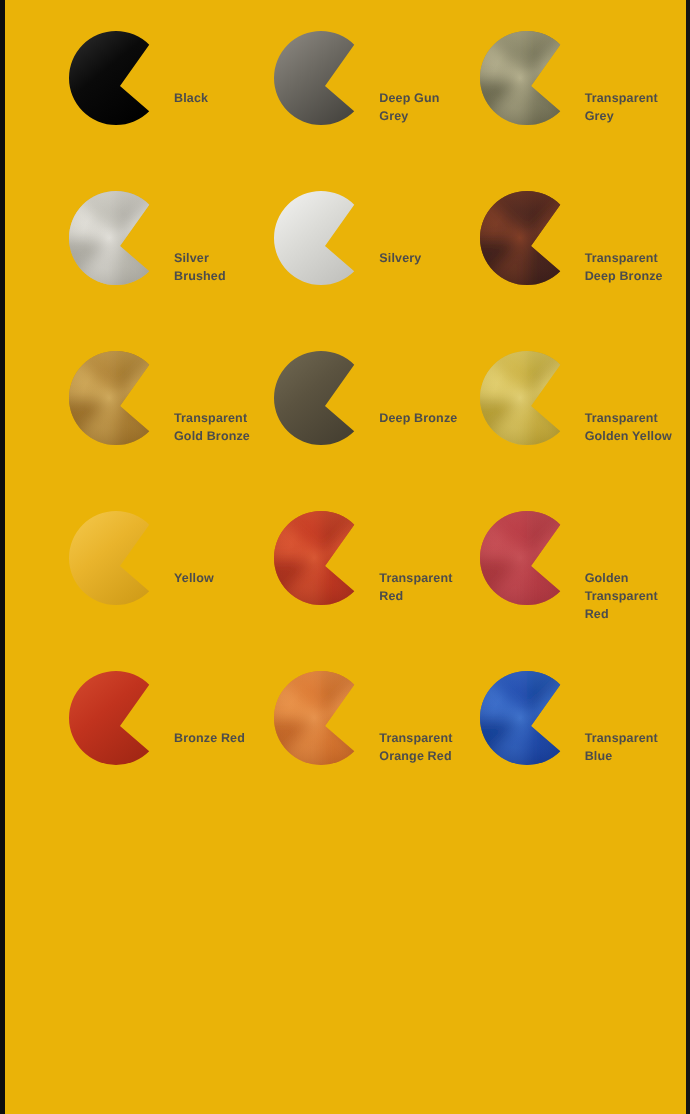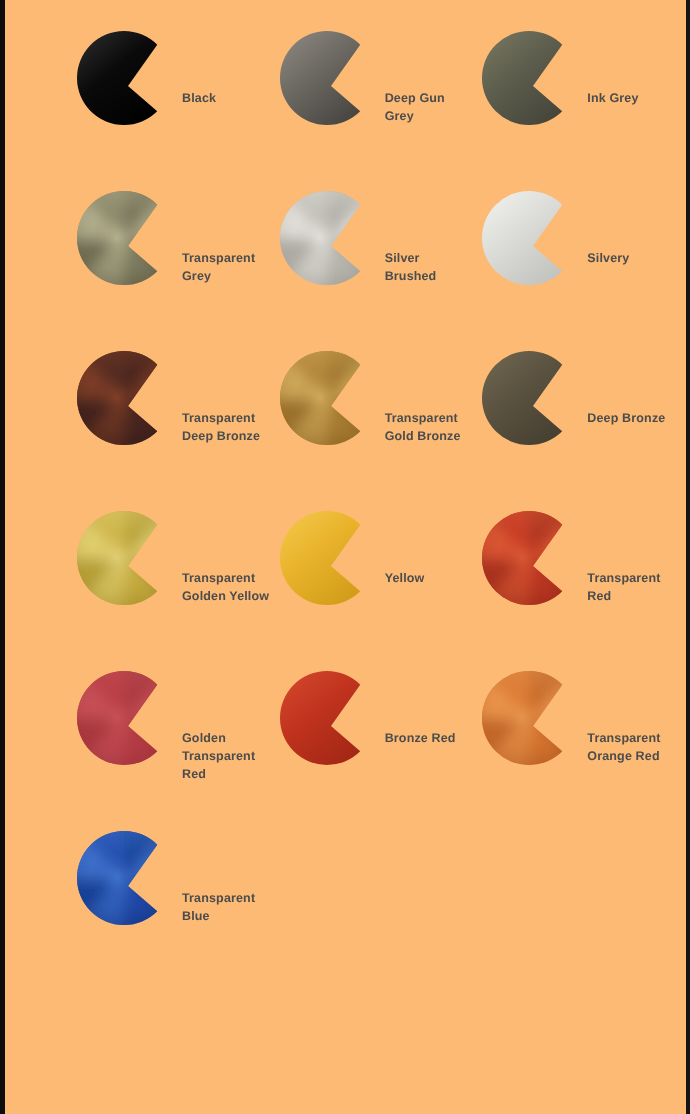--- a/index.html
+++ b/index.html
@@ -25,22 +25,22 @@
     height: 100%;
     background: #0d0d0d;
     z-index: 5;
   }
   .edge-bar.left  { left: 0; }
   .edge-bar.right { right: 0; background: #141414; width: 4px; }
 
   .sheet {
     position: absolute;
     inset: 0;
-    background: #fdba74;
-    padding: 14px 0 0 12px;
+    background: #eab308;
+    padding: 14px 0 0 4px;
   }
 
   .swatch-grid {
     display: grid;
     grid-template-columns: repeat(3, 1fr);
     grid-template-rows: repeat(7, 160px);
     padding-left: 62px;
     padding-right: 8px;
     column-gap: 0px;
     row-gap: 0px;
@@ -111,35 +111,20 @@
             <path d="M 83.23 24.77 A 47 47 0 1 0 83.23 91.23 L 54.00 66.00 Z" fill="url(#solidsw1)"></path>
           </svg>
         </div>
         <div class="swatch-label">Deep Gun
 Grey</div>
       </div>
       <div class="swatch-cell">
         <div class="swatch-shape">
           <svg viewBox="0 0 104 114" xmlns="http://www.w3.org/2000/svg">
             <defs>
-              <linearGradient id="solidsw2" x1="0.15" y1="0" x2="0.85" y2="1">
-                <stop offset="0%" stop-color="#75755f"></stop>
-                <stop offset="42%" stop-color="#5e5e4e"></stop>
-                <stop offset="100%" stop-color="#44443a"></stop>
-              </linearGradient>
-            </defs>
-            <path d="M 83.23 24.77 A 47 47 0 1 0 83.23 91.23 L 54.00 66.00 Z" fill="url(#solidsw2)"></path>
-          </svg>
-        </div>
-        <div class="swatch-label">Ink Grey</div>
-      </div>
-      <div class="swatch-cell">
-        <div class="swatch-shape">
-          <svg viewBox="0 0 104 114" xmlns="http://www.w3.org/2000/svg">
-            <defs>
               <clipPath id="clipsw4">
                 <path d="M 83.23 24.77 A 47 47 0 1 0 83.23 91.23 L 54.00 66.00 Z"></path>
               </clipPath>
               <radialGradient id="bloomsw4" cx="50%" cy="50%" r="72%">
                 <stop offset="0%" stop-color="#cfc9a4" stop-opacity="0.55"></stop>
                 <stop offset="45%" stop-color="#7d7a5f" stop-opacity="0.10"></stop>
                 <stop offset="100%" stop-color="#4a4833" stop-opacity="0.38"></stop>
               </radialGradient>
               <linearGradient id="sheensw4" x1="0" y1="0" x2="0" y2="1">
                 <stop offset="0%" stop-color="#cfc9a4" stop-opacity="0.40"></stop>

